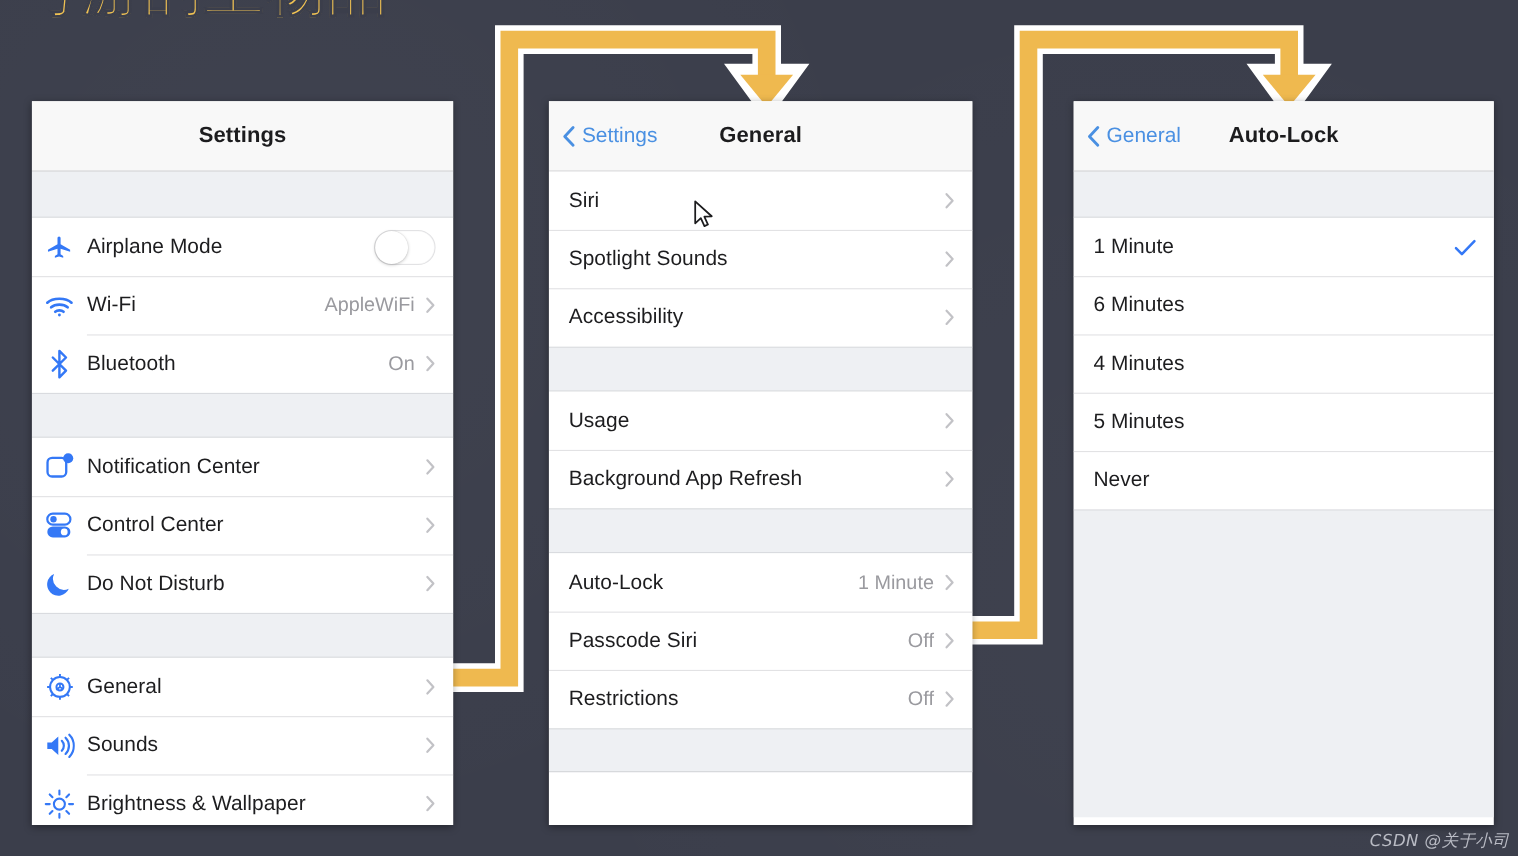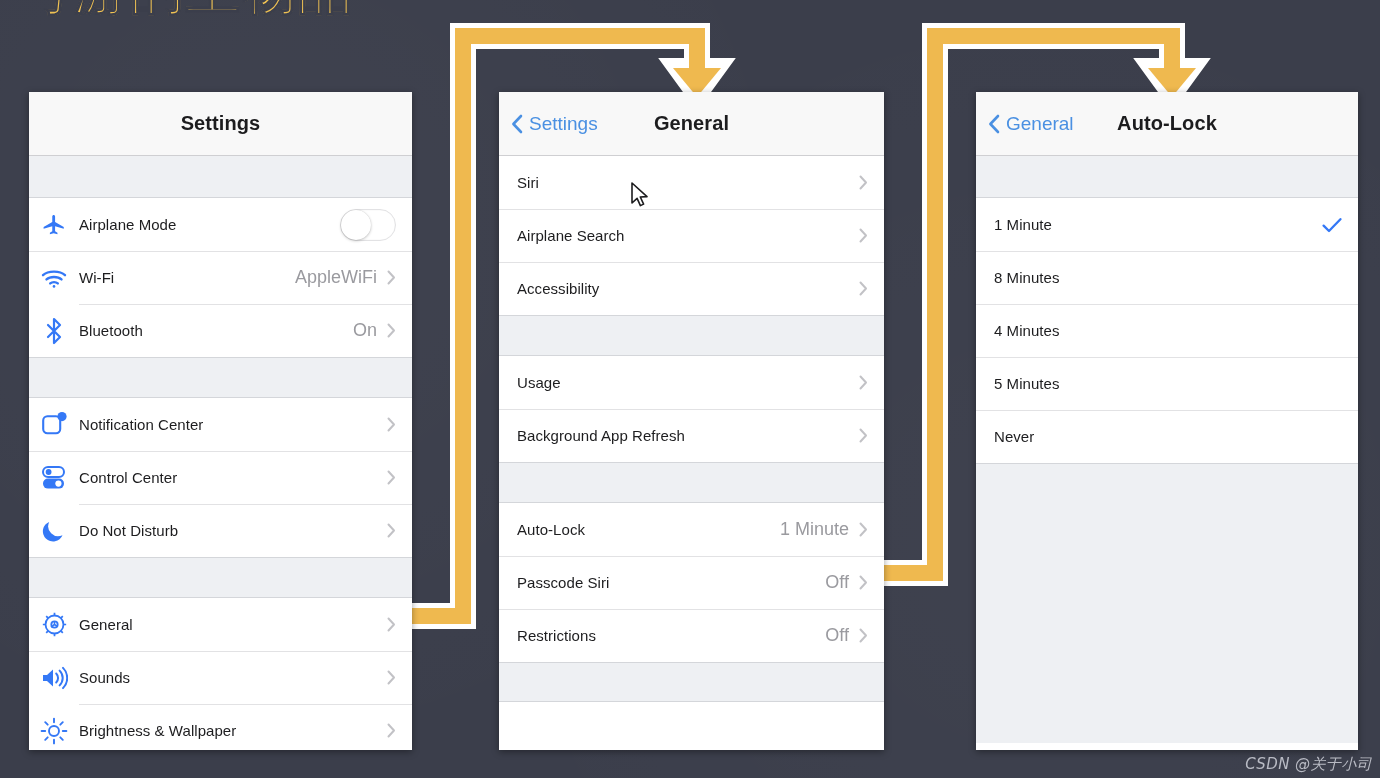--- a/index.html
+++ b/index.html
@@ -116,21 +116,21 @@
     width:50px;
     min-width:50px;
     height:53px;
     display:flex;
     align-items:center;
     justify-content:center;
   }
   .row-pad { width:18px; min-width:18px; }
   .row-label {
     flex:1 1 auto;
-    font-size:15px;
+    font-size:19px;
     color:#1d1d1f;
     letter-spacing:0.05px;
   }
   .row-value {
     font-size:18px;
     color:#9a9a9f;
     margin-right:10px;
     white-space:nowrap;
   }
   .chev {
@@ -361,21 +361,21 @@
 
     <div class="row">
       <span class="row-pad"></span>
       <span class="row-label">Siri</span>
       <svg class="chev" viewBox="0 0 9 15" fill="none" stroke="#c2c2c6" stroke-width="2" stroke-linecap="round" stroke-linejoin="round">
           <polyline points="1.5,1.5 7,7.5 1.5,13.5"></polyline>
         </svg>
     </div>
     <div class="row">
       <span class="row-pad"></span>
-      <span class="row-label">Airplane Search</span>
+      <span class="row-label">Spotlight Sounds</span>
       <svg class="chev" viewBox="0 0 9 15" fill="none" stroke="#c2c2c6" stroke-width="2" stroke-linecap="round" stroke-linejoin="round">
           <polyline points="1.5,1.5 7,7.5 1.5,13.5"></polyline>
         </svg>
     </div>
     <div class="row">
       <span class="row-pad"></span>
       <span class="row-label">Accessibility</span>
       <svg class="chev" viewBox="0 0 9 15" fill="none" stroke="#c2c2c6" stroke-width="2" stroke-linecap="round" stroke-linejoin="round">
           <polyline points="1.5,1.5 7,7.5 1.5,13.5"></polyline>
         </svg>
@@ -444,21 +444,21 @@
 
     <div class="row">
       <span class="row-pad"></span>
       <span class="row-label">1 Minute</span>
       <svg class="check" viewBox="0 0 20 16" fill="none" stroke="#3478f6" stroke-width="2.3" stroke-linecap="round" stroke-linejoin="round">
           <polyline points="1.6,8.6 7,14 18.4,2.2"></polyline>
         </svg>
     </div>
     <div class="row">
       <span class="row-pad"></span>
-      <span class="row-label">8 Minutes</span>
+      <span class="row-label">6 Minutes</span>
     </div>
     <div class="row">
       <span class="row-pad"></span>
       <span class="row-label">4 Minutes</span>
     </div>
     <div class="row">
       <span class="row-pad"></span>
       <span class="row-label">5 Minutes</span>
     </div>
     <div class="row">

